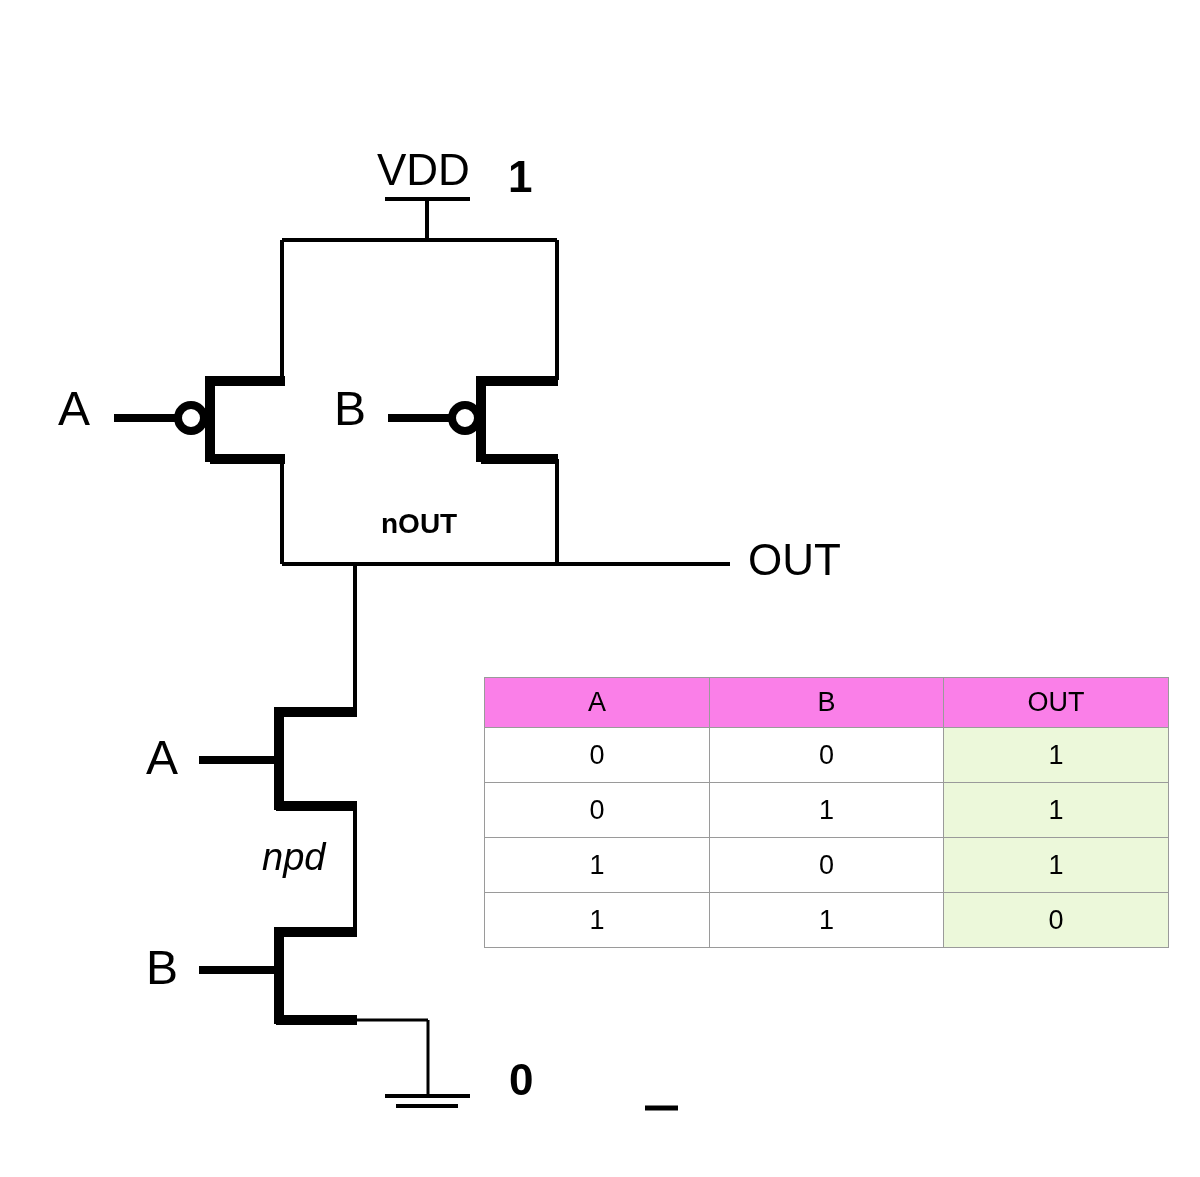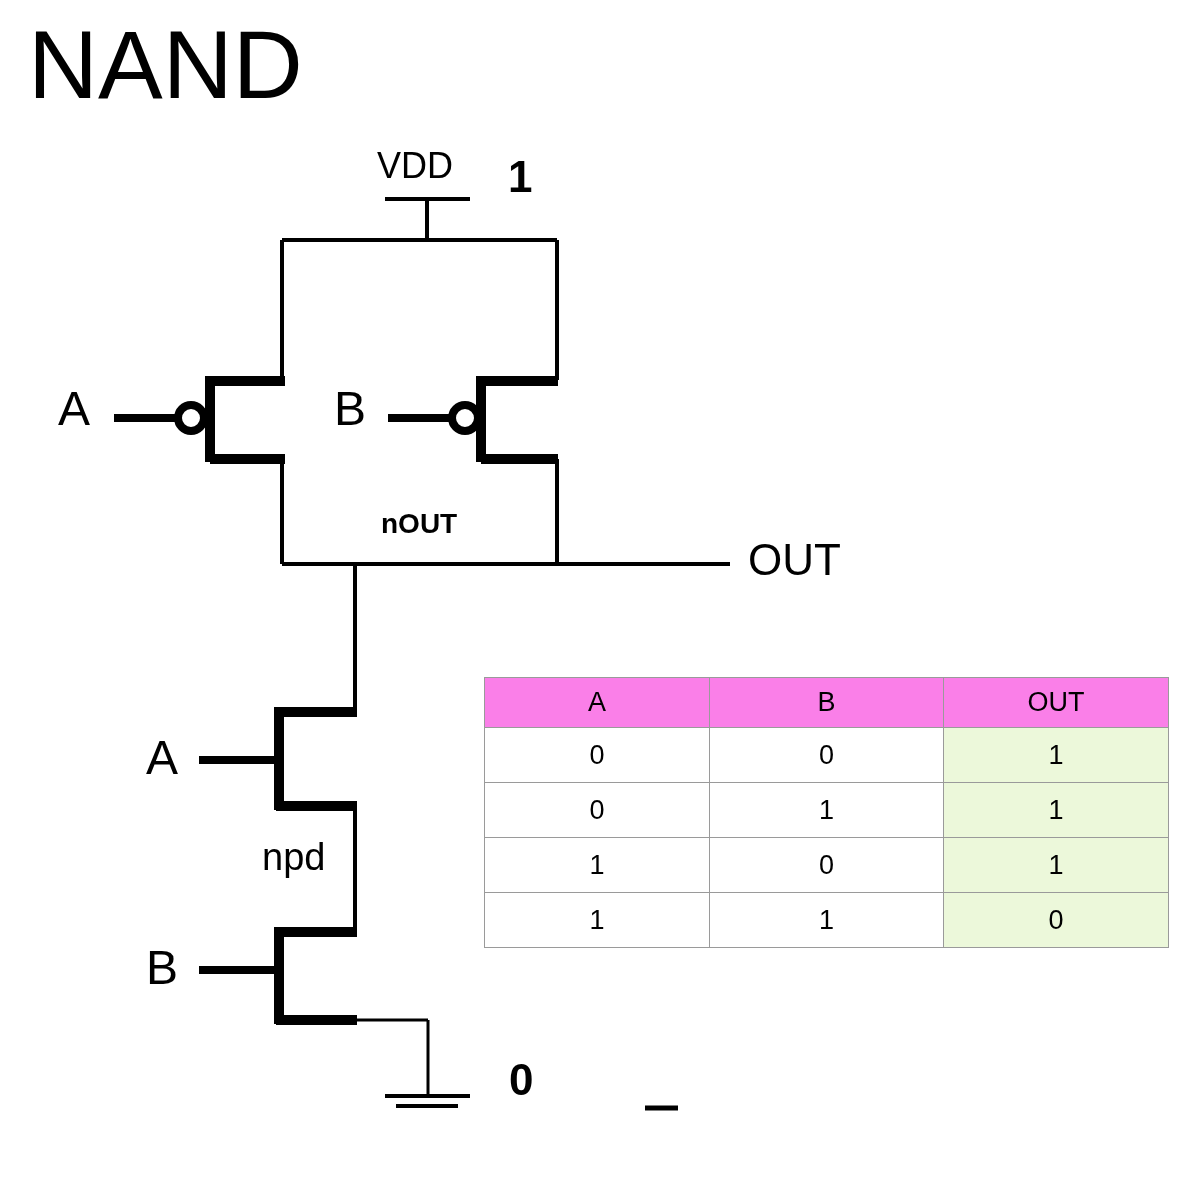--- a/index.html
+++ b/index.html
@@ -37,21 +37,21 @@
   }
   #gate-title {
     left: 28px;
     top: 16px;
     font-size: 97px;
     letter-spacing: 0px;
   }
   #vdd-label {
     left: 377px;
     top: 148px;
-    font-size: 36px;
+    font-size: 44px;
   }
   #vdd-value {
     left: 508px;
     top: 155px;
     font-size: 44px;
     font-weight: bold;
   }
   #pmos-a-label {
     left: 58px;
     top: 385px;
@@ -75,20 +75,21 @@
   }
   #nmos-a-label {
     left: 146px;
     top: 734px;
     font-size: 48px;
   }
   #npd-label {
     left: 262px;
     top: 838px;
     font-size: 38px;
+    font-style: italic;
   }
   #nmos-b-label {
     left: 146px;
     top: 944px;
     font-size: 48px;
   }
   #gnd-value {
     left: 509px;
     top: 1058px;
     font-size: 44px;
@@ -211,21 +212,20 @@
     <g>
       <line x1="385" y1="1096" x2="470" y2="1096" stroke="#000" stroke-width="4"></line>
       <line x1="396" y1="1106" x2="458" y2="1106" stroke="#000" stroke-width="4"></line>
     </g>
 
     <g>
       <line x1="645" y1="1108" x2="678" y2="1108" stroke="#000" stroke-width="5"></line>
     </g>
   </svg>
 
-  <div class="lbl" id="gate-title">NAND</div>
 
   <div class="lbl" id="vdd-label">VDD</div>
   <div class="lbl" id="vdd-value">1</div>
 
   <div class="lbl" id="pmos-a-label">A</div>
   <div class="lbl" id="pmos-b-label">B</div>
 
   <div class="lbl" id="nout-label">nOUT</div>
   <div class="lbl" id="out-label">OUT</div>
 

